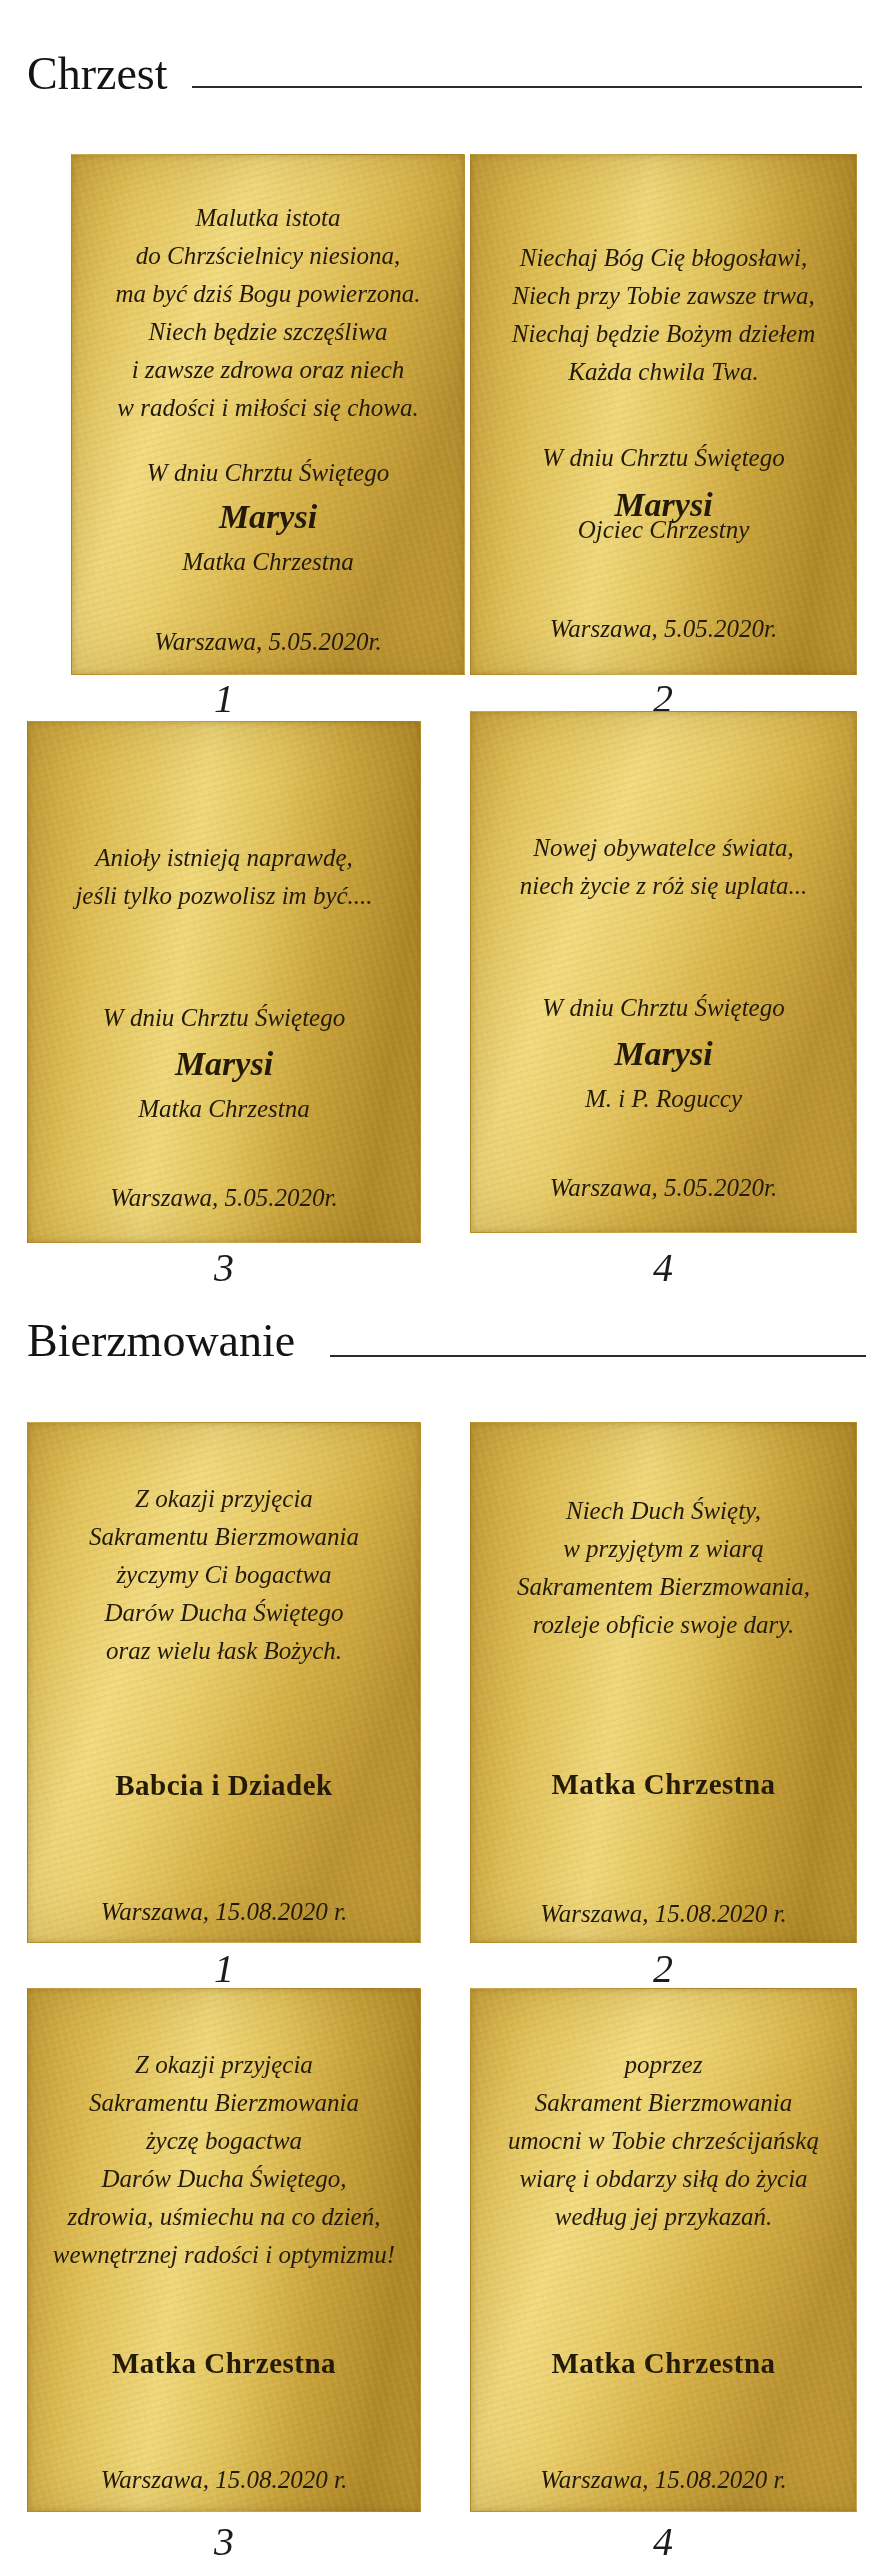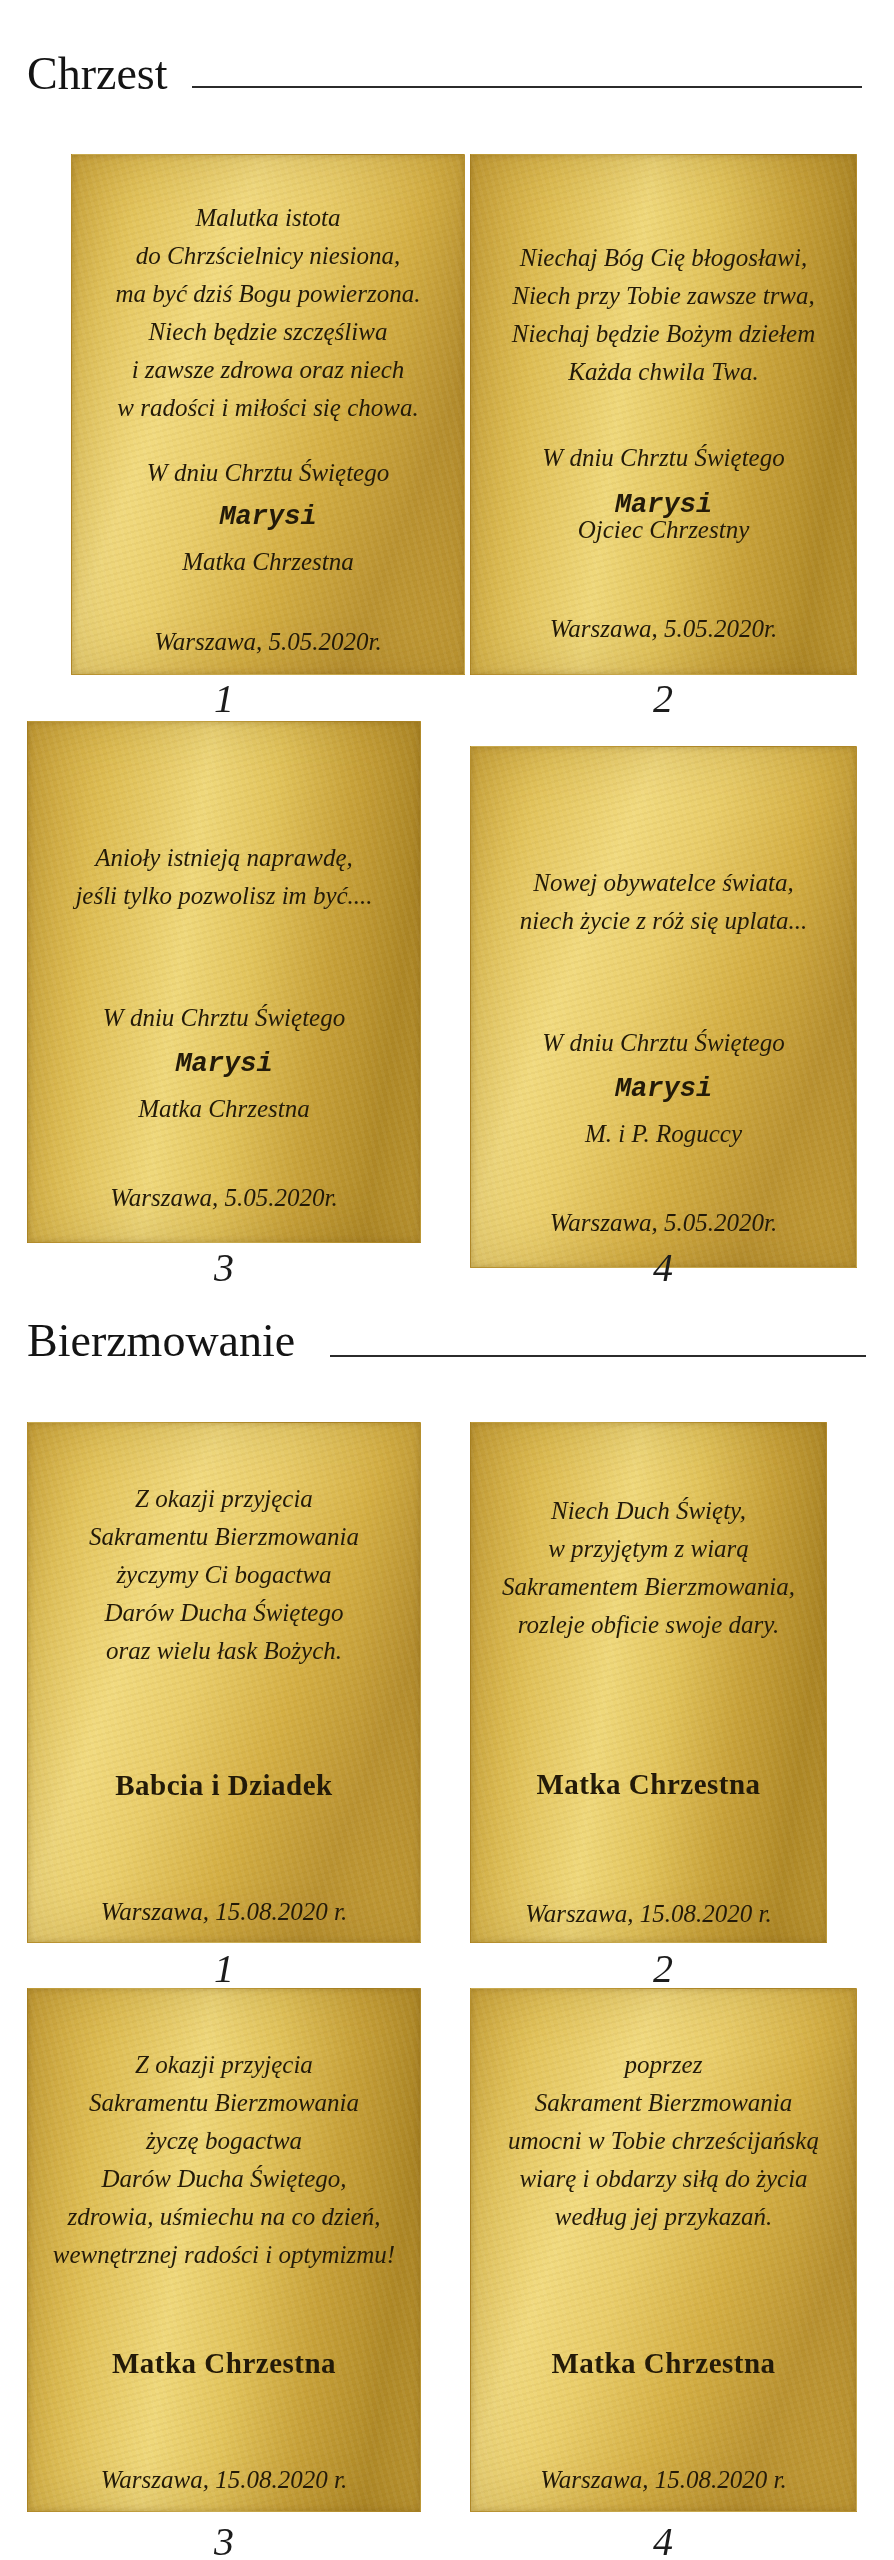--- a/index.html
+++ b/index.html
@@ -29,21 +29,21 @@
   .card::before{
     content:"";position:absolute;inset:0;pointer-events:none;
     background:
       repeating-linear-gradient(75deg, rgba(255,255,255,.045) 0 3px, rgba(255,255,255,0) 3px 7px),
       repeating-linear-gradient(-15deg, rgba(120,85,10,.05) 0 2px, rgba(120,85,10,0) 2px 6px);
   }
   .card .blk{position:absolute;left:0;right:0;}
   .verse-line, .occasion, .giver, .card-date{
     font-style:italic;font-size:25px;line-height:38px;white-space:nowrap;
   }
-  .name-bi{font-style:italic;font-weight:bold;font-size:27px;line-height:38px;white-space:nowrap;font-family:Liberation Mono, monospace;}
+  .name-bi{font-style:italic;font-weight:bold;font-size:34px;line-height:38px;white-space:nowrap;}
   .name-bold{font-weight:bold;font-size:29px;line-height:38px;letter-spacing:.5px;white-space:nowrap;}
   .card-number{
     position:absolute;transform:translateX(-50%);
     font-style:italic;font-size:40px;line-height:46px;color:#1c1c1c;
   }
 </style>
 </head>
 <body>
 
 <div class="section-header" style="top:50px;">Chrzest</div>
@@ -84,21 +84,21 @@
     <div class="verse-line">Anioły istnieją naprawdę,</div>
     <div class="verse-line">jeśli tylko pozwolisz im być....</div>
   </div>
   <div class="blk occasion" style="top:277px;">W dniu Chrztu Świętego</div>
   <div class="blk name-bi" style="top:323px;">Marysi</div>
   <div class="blk giver" style="top:368px;">Matka Chrzestna</div>
   <div class="blk card-date" style="top:457px;">Warszawa, 5.05.2020r.</div>
 </div>
 <div class="card-number" style="left:224px;top:1245px;">3</div>
 
-<div class="card gold-a" style="left:470px;top:746px;width:387px;height:522px;">
+<div class="card gold-a" style="left:470px;top:711px;width:387px;height:522px;">
   <div class="blk" style="top:117px;">
     <div class="verse-line">Nowej obywatelce świata,</div>
     <div class="verse-line">niech życie z róż się uplata...</div>
   </div>
   <div class="blk occasion" style="top:277px;">W dniu Chrztu Świętego</div>
   <div class="blk name-bi" style="top:323px;">Marysi</div>
   <div class="blk giver" style="top:368px;">M. i P. Roguccy</div>
   <div class="blk card-date" style="top:457px;">Warszawa, 5.05.2020r.</div>
 </div>
 <div class="card-number" style="left:663px;top:1245px;">4</div>
@@ -112,21 +112,21 @@
     <div class="verse-line">Sakramentu Bierzmowania</div>
     <div class="verse-line">życzymy Ci bogactwa</div>
     <div class="verse-line">Darów Ducha Świętego</div>
     <div class="verse-line">oraz wielu łask Bożych.</div>
   </div>
   <div class="blk name-bold" style="top:343px;">Babcia i Dziadek</div>
   <div class="blk card-date" style="top:470px;">Warszawa, 15.08.2020 r.</div>
 </div>
 <div class="card-number" style="left:224px;top:1946px;">1</div>
 
-<div class="card gold-b" style="left:470px;top:1422px;width:357px;height:521px;">
+<div class="card gold-b" style="left:470px;top:1422px;width:387px;height:521px;">
   <div class="blk" style="top:69px;">
     <div class="verse-line">Niech Duch Święty,</div>
     <div class="verse-line">w przyjętym z wiarą</div>
     <div class="verse-line">Sakramentem Bierzmowania,</div>
     <div class="verse-line">rozleje obficie swoje dary.</div>
   </div>
   <div class="blk name-bold" style="top:342px;">Matka Chrzestna</div>
   <div class="blk card-date" style="top:472px;">Warszawa, 15.08.2020 r.</div>
 </div>
 <div class="card-number" style="left:663px;top:1946px;">2</div>

